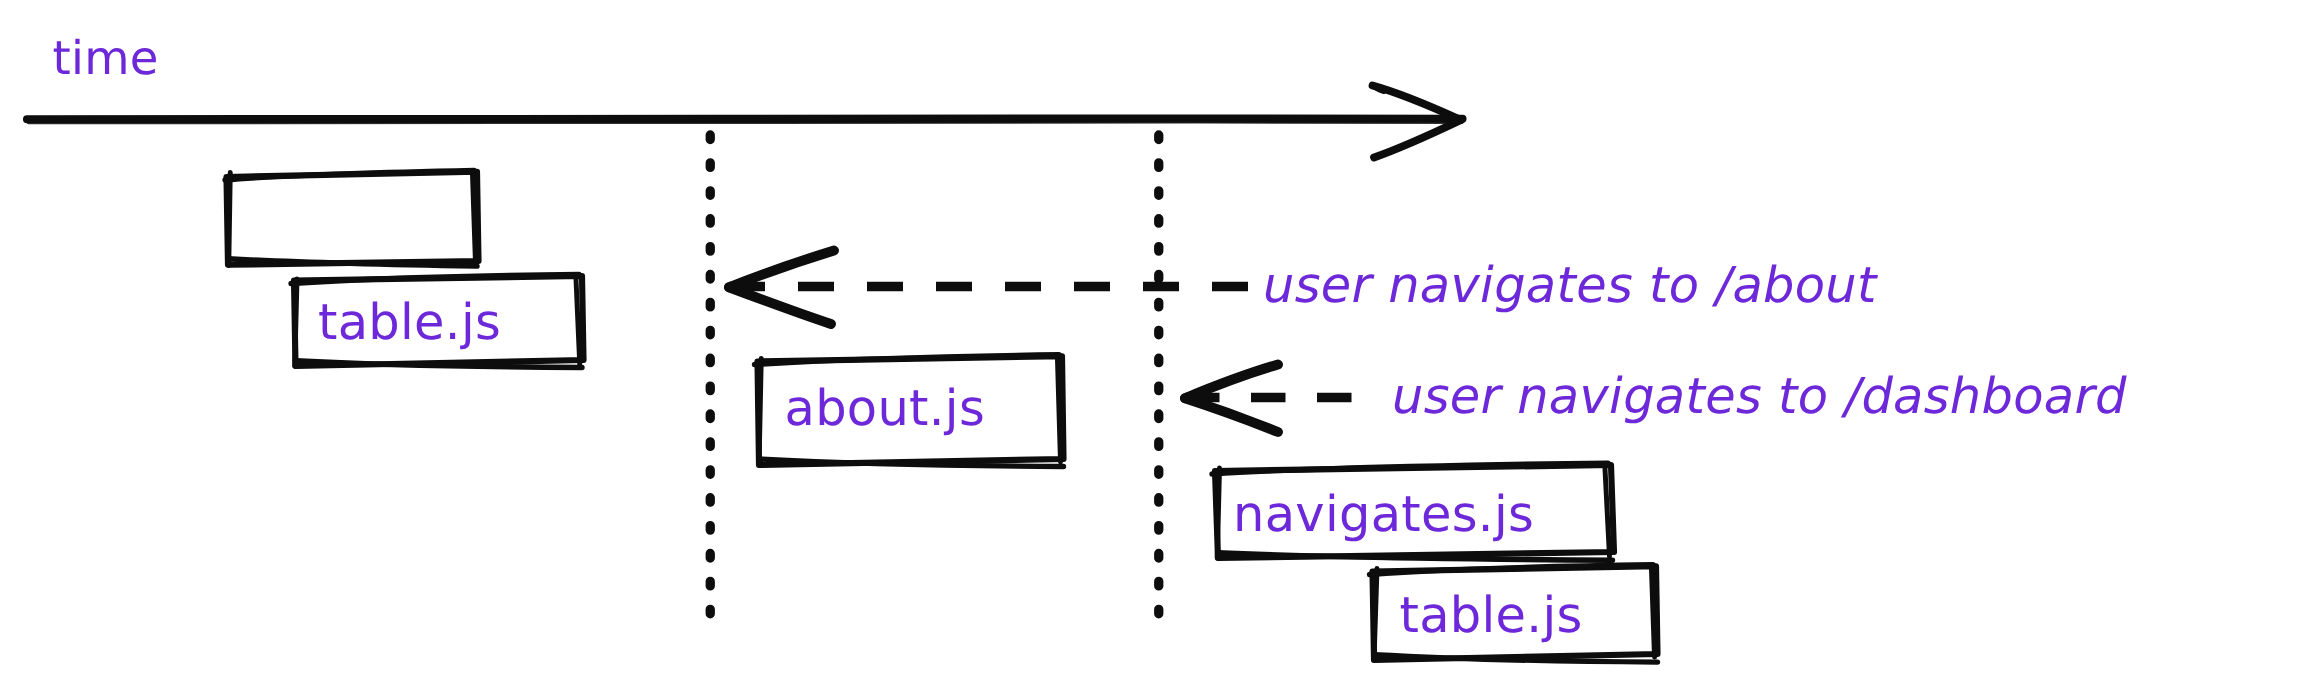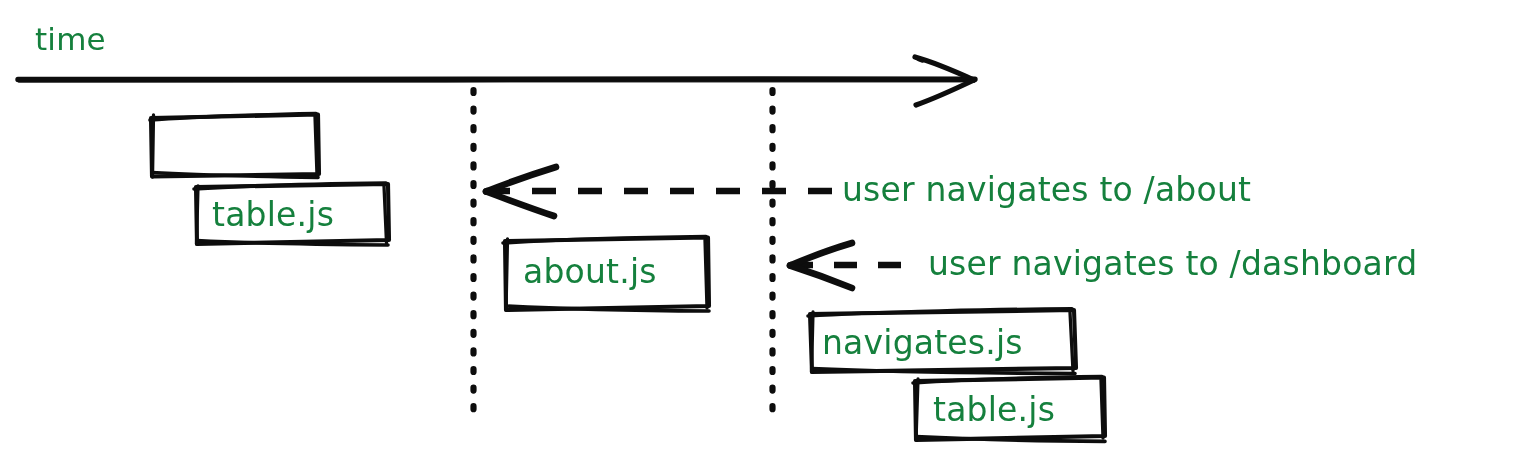--- a/index.html
+++ b/index.html
@@ -21,37 +21,38 @@
   #sketch {
     position: absolute;
     left: 0;
     top: 0;
     width: 1537px;
     height: 453px;
   }
   .hand-text {
     position: absolute;
     font-family: "DejaVu Sans", sans-serif;
-    color: #15803d;
+    color: #6d28d9;
     white-space: nowrap;
     letter-spacing: 0.2px;
     line-height: 1;
     -webkit-font-smoothing: antialiased;
   }
   .axis-label {
     font-size: 31px;
     font-weight: 400;
   }
   .box-label {
     font-size: 33px;
     font-weight: 400;
   }
   .annotation-label {
     font-size: 33px;
     font-weight: 400;
+    font-style: italic;
   }
 </style>
 </head>
 <body>
 
 <div id="canvas">
 
   <svg id="sketch" viewBox="0 0 1537 453" xmlns="http://www.w3.org/2000/svg">
 
     <g>

